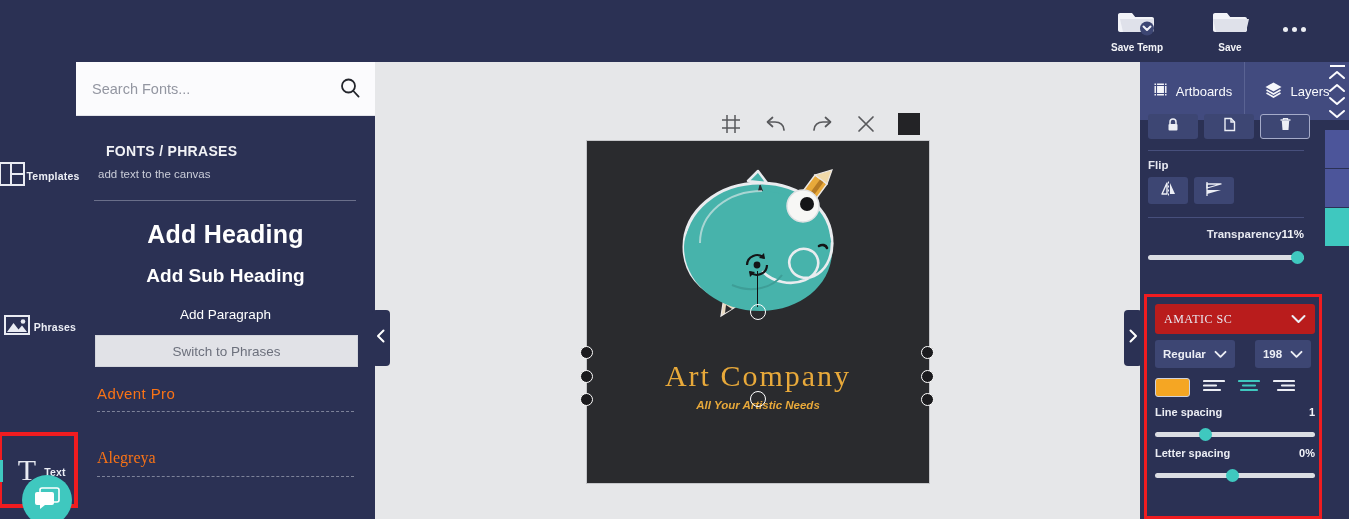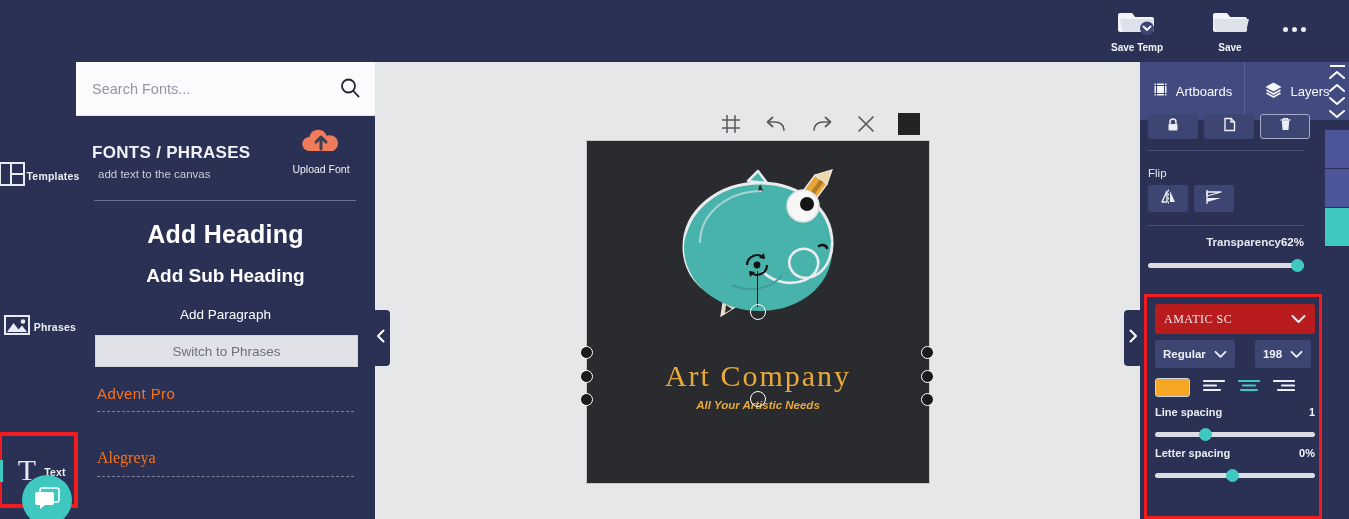--- a/index.html
+++ b/index.html
@@ -48,21 +48,21 @@
   .search-input{
     border:none;outline:none;background:transparent;
     font-family:"Liberation Sans",sans-serif;font-size:14.5px;color:#8d8f99;
     margin-left:14px;width:230px;
   }
   .search-input::placeholder{color:#9396a1;}
   .search-ico{position:absolute;right:14px;top:15px;color:#23252c;}
 
   .panel-body{position:absolute;left:0;top:53px;width:299px;height:404px;}
   .fp-title{
-    position:absolute;left:16px;top:28px;font-size:17px;font-weight:bold;
+    position:absolute;left:30px;top:28px;font-size:14px;font-weight:bold;
     color:#f1f2f6;letter-spacing:.3px;
   }
   .fp-sub{
     position:absolute;left:22px;top:53px;font-size:11.5px;color:#c9ccd8;
   }
   .upload-font{
     position:absolute;right:16px;top:12px;width:76px;
     display:flex;flex-direction:column;align-items:center;cursor:pointer;
   }
   .upload-font .ulbl{font-size:10.5px;color:#f0f1f6;margin-top:2px;}
@@ -168,21 +168,21 @@
   .rpanel-body{position:absolute;left:0;top:40px;width:172px;height:417px;padding:0 0 0 8px;box-sizing:border-box;}
 
   .btn-row{display:flex;gap:6px;margin-top:12px;}
   .sq-btn{
     width:50px;height:25px;background:#3d4673;border-radius:3px;
     display:flex;align-items:center;justify-content:center;cursor:pointer;
     box-sizing:border-box;
   }
   .sq-btn.outlined{border:1px solid #a5abc9;}
   .hr{height:1px;background:#474f7c;margin:11px 0 0 0;width:156px;}
-  .sec-label{color:#e6e8f0;font-size:11.5px;font-weight:normal;margin-top:16px;}
+  .sec-label{color:#e6e8f0;font-size:11.5px;font-weight:bold;margin-top:8px;}
   .flip-row{display:flex;gap:6px;margin-top:6px;}
   .flip-btn{
     width:40px;height:27px;background:#3d4673;border-radius:3px;
     display:flex;align-items:center;justify-content:center;cursor:pointer;
   }
   .kv{display:flex;justify-content:flex-end;width:156px;margin-top:10px;}
   .kv .k{color:#e6e8f0;font-size:11.5px;font-weight:bold;}
   .kv .v{color:#f2f3f8;font-size:11.5px;font-weight:bold;}
   .slider{position:relative;width:156px;height:7px;margin-top:14px;cursor:pointer;}
   .slider .track{position:absolute;left:0;top:1px;width:156px;height:5px;border-radius:3px;background:#dbdde3;}
@@ -317,29 +317,20 @@
           <circle cx="9.5" cy="9" r="6.5" fill="none" stroke="#23252c" stroke-width="1.8"></circle>
           <path d="M14.4 14l5.2 5.6" stroke="#23252c" stroke-width="1.8" stroke-linecap="round"></path>
         </svg>
       </span>
     </div>
 
     <div class="panel-body">
       <div class="fp-title">FONTS / PHRASES</div>
       <div class="fp-sub">add text to the canvas</div>
 
-      <div class="upload-font">
-        <span>
-          <svg width="48" height="30" viewBox="0 0 48 30">
-            <path d="M12 24a7 7 0 01.4-14 9 9 0 0117.3-1.2A6.5 6.5 0 0136 24z" fill="#ef7b5a"></path>
-            <path d="M24 22V11M19 15l5-5 5 5" fill="none" stroke="#3c3f52" stroke-width="3" stroke-linecap="round" stroke-linejoin="round"></path>
-          </svg>
-        </span>
-        <span class="ulbl">Upload Font</span>
-      </div>
 
       <div class="divider"></div>
 
       <div class="add-heading">Add Heading</div>
       <div class="add-sub">Add Sub Heading</div>
       <div class="add-para">Add Paragraph</div>
 
       <div class="switch-btn">Switch to Phrases</div>
 
       <div class="font-row" style="top:270px;">
@@ -525,21 +516,21 @@
               <path d="M2 1v14" stroke="#eceef5" stroke-width="1.3"></path>
             </svg>
           </span>
         </div>
       </div>
 
       <div class="hr" style="margin-top:13px;"></div>
 
       <div class="kv">
         <span class="k">Transparency</span>
-        <span class="v">62%</span>
+        <span class="v">11%</span>
       </div>
 
       <div class="slider">
         <div class="track"></div>
         <div class="knob" id="transp-knob" style="left: 143px;"></div>
       </div>
     </div>
 
     <div class="type-box">
       <div class="tb-inner">

